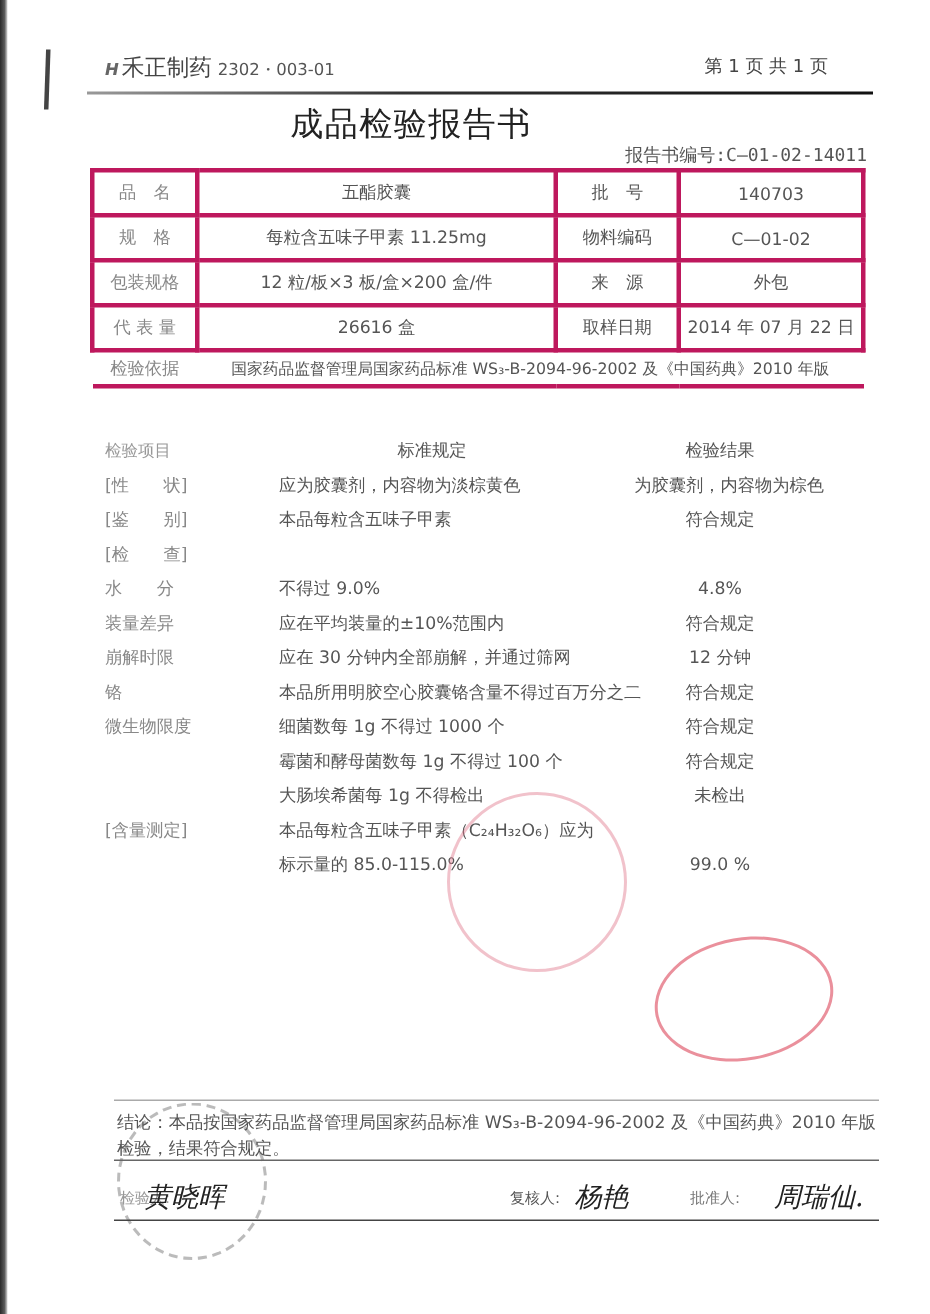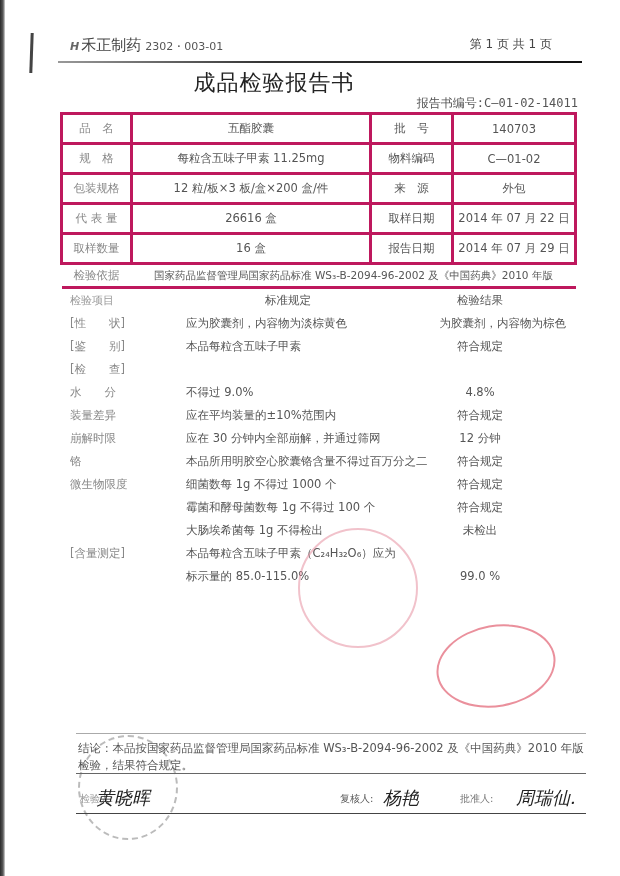--- a/index.html
+++ b/index.html
@@ -43,21 +43,21 @@
     table.info td.lbl2 { width: 82px; }
     table.info td.val2 { }
     table.info tr.basis td { height: 24px; border-left: none; border-right: none; }
     table.info td.wide { text-align: center; font-size: 10.5px; }
 
     .tests { position: absolute; left: 70px; top: 293px; width: 520px; font-size: 11.5px; color: #555; }
     .trow { position: relative; height: 23px; }
     .trow .c1 { position: absolute; left: 0; top: 0; color: #888; }
     .trow .c2 { position: absolute; left: 116px; top: 0; }
     .trow .c3 { position: absolute; left: 330px; width: 160px; text-align: center; top: 0; }
-    .trow .c3.left { text-align: right; left: 336px; }
+    .trow .c3.left { text-align: center; left: 336px; }
     .thead .c1 { color: #999; font-size: 11px; }
     .thead .c2 { left: 195px; }
 
     .stamp {
       position: absolute; border: 2px solid rgba(220,80,100,0.55); border-radius: 50%;
     }
     .stamp1 { left: 298px; top: 528px; width: 120px; height: 120px; border-color: rgba(225,120,140,0.45); }
     .stamp2 { left: 436px; top: 625px; width: 120px; height: 82px; transform: rotate(-10deg); border-color: rgba(220,70,90,0.6); }
     .stamp3 { left: 78px; top: 735px; width: 100px; height: 105px; border-color: rgba(120,120,120,0.5); border-style: dashed; }
 
@@ -110,26 +110,20 @@
     <td class="val">12 粒/板×3 板/盒×200 盒/件</td>
     <td class="lbl2">来　源</td>
     <td class="val2">外包</td>
   </tr>
   <tr>
     <td class="lbl">代 表 量</td>
     <td class="val">26616 盒</td>
     <td class="lbl2">取样日期</td>
     <td class="val2">2014 年 07 月 22 日</td>
   </tr>
-  <tr>
-    <td class="lbl">取样数量</td>
-    <td class="val">16 盒</td>
-    <td class="lbl2">报告日期</td>
-    <td class="val2">2014 年 07 月 29 日</td>
-  </tr>
   <tr class="basis">
     <td class="lbl">检验依据</td>
     <td class="wide" colspan="3">国家药品监督管理局国家药品标准 WS₃-B-2094-96-2002 及《中国药典》2010 年版</td>
   </tr>
 </tbody>
   </table>
 
 <div class="tests">
   <div class="trow thead">
     <span class="c1">检验项目</span>

